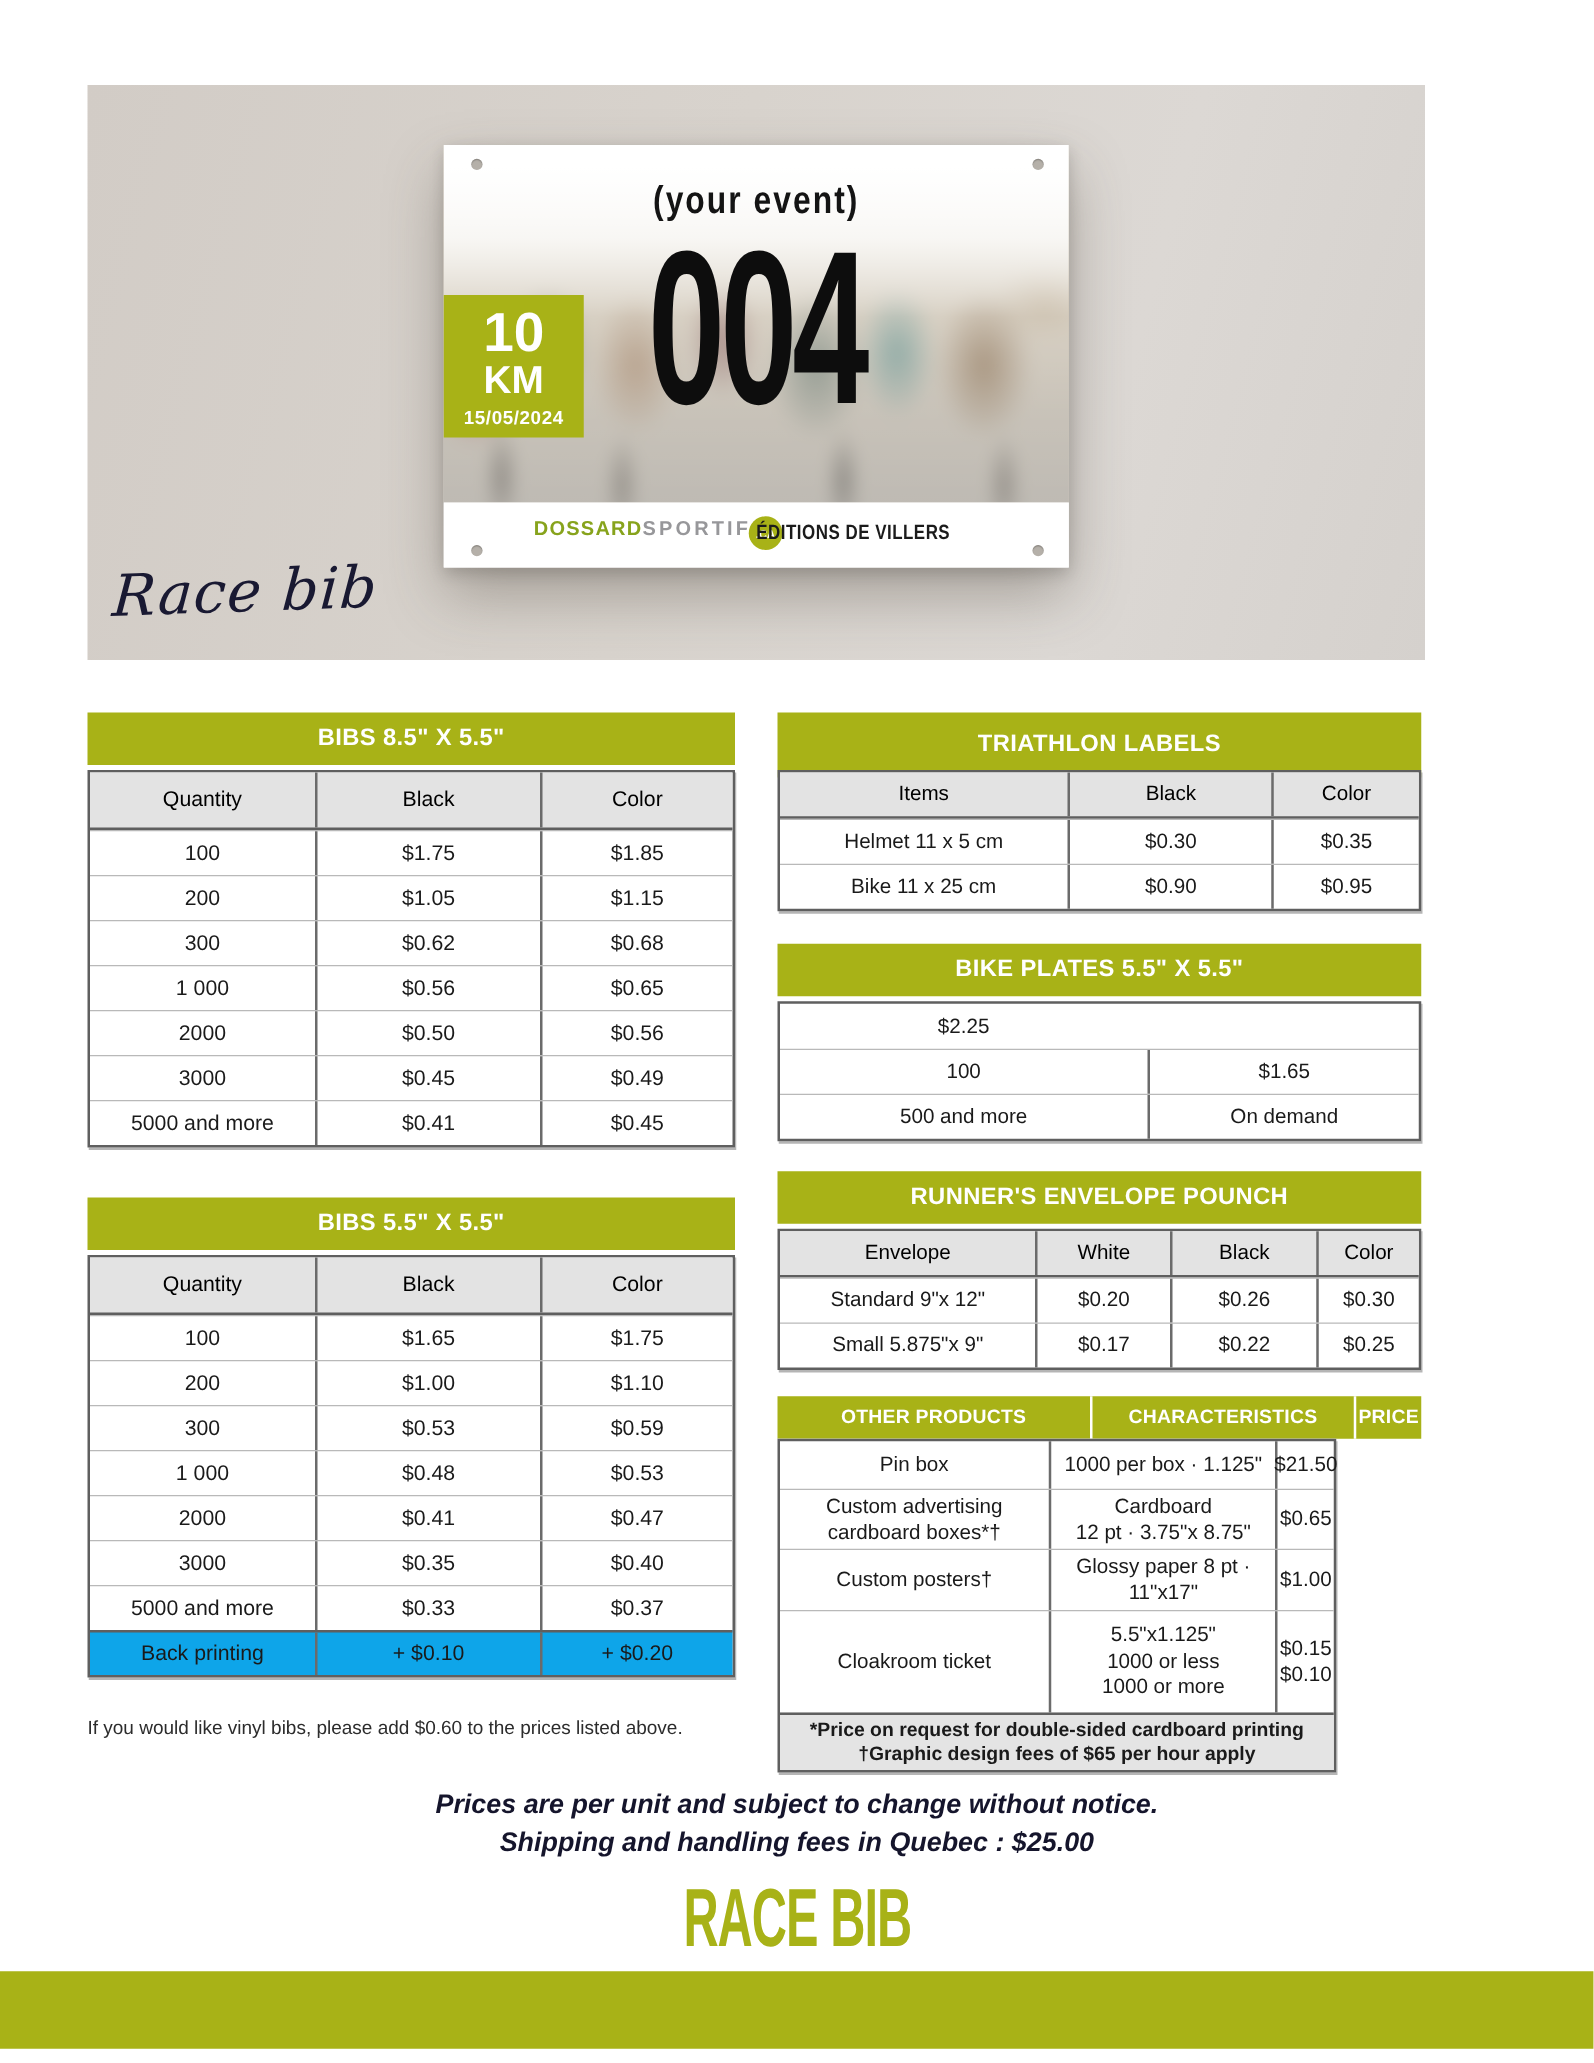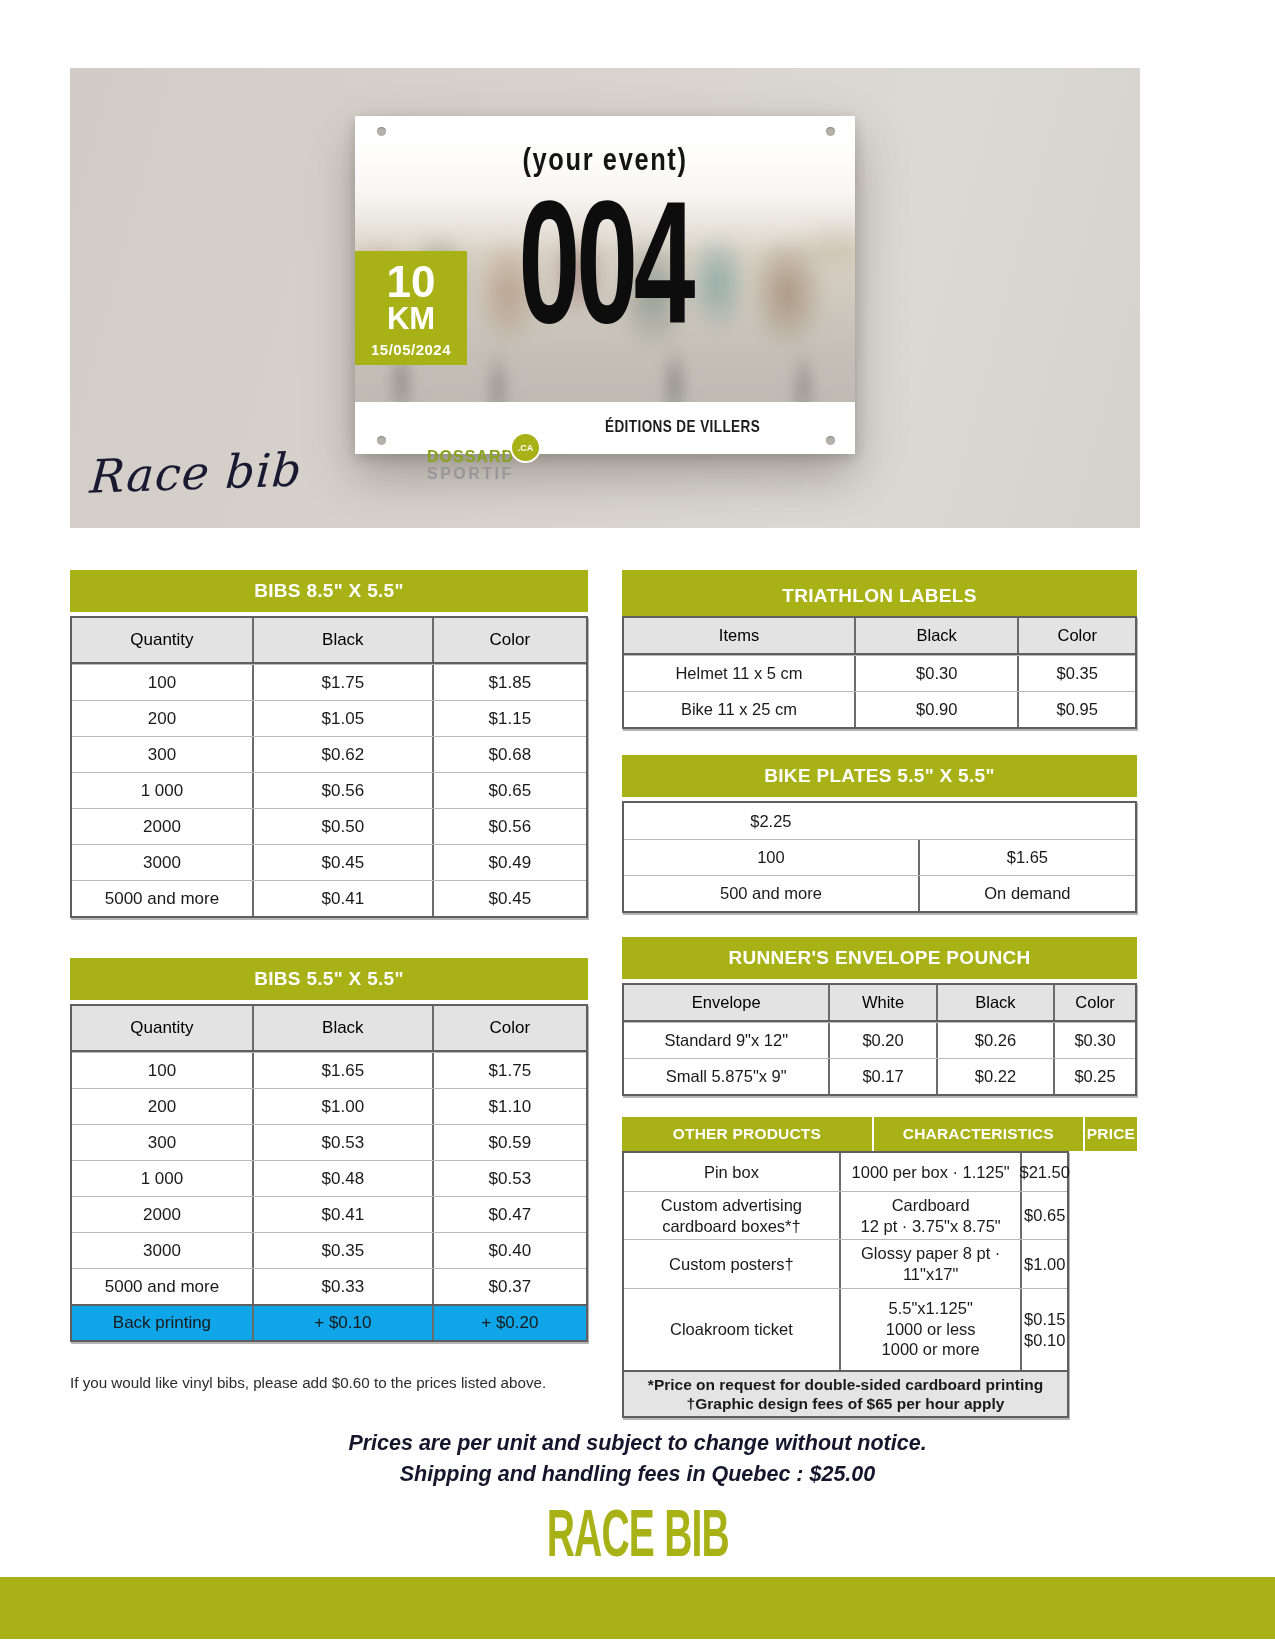--- a/index.html
+++ b/index.html
@@ -27,28 +27,28 @@
         radial-gradient(16px 55px at 30% 90%, rgba(60,55,48,.45), transparent 75%),
         radial-gradient(16px 55px at 63% 89%, rgba(50,48,44,.5), transparent 75%),
         radial-gradient(16px 55px at 87% 90%, rgba(58,52,46,.45), transparent 75%),
         linear-gradient(180deg,#efece6 0%,#e2dccf 22%,#cbc1b0 48%,#bcb5a9 72%,#b4b0a9 100%); }
   .bib-photo .fade { position:absolute; inset:0;
       background:linear-gradient(180deg, rgba(255,255,255,1) 6%, rgba(255,255,255,.8) 26%, rgba(255,255,255,.25) 48%, rgba(255,255,255,.12) 100%); }
   .bib-event { position:absolute; left:0; right:0; top:26px; text-align:center; font-weight:bold;
                font-size:31px; letter-spacing:2px; color:#141414; transform:scaleX(.82); }
   .bib-number { position:absolute; left:0; right:0; top:62px; text-align:center; font-weight:bold;
                 font-size:168px; line-height:1; color:#0d0d0d; letter-spacing:-6px; transform:scale(.66,1.04); }
-  .bib-badge { position:absolute; left:0; top:135px; width:112px; height:114px; background:#a8b217;
+  .bib-badge { position:absolute; left:0; top:120px; width:112px; height:114px; background:#a8b217;
                color:#ffffff; text-align:center; padding-top:10px; }
   .badge-num { font-size:44px; font-weight:bold; line-height:.95; }
   .badge-unit { font-size:31px; font-weight:bold; line-height:1; }
   .badge-date { font-size:15px; font-weight:bold; margin-top:7px; letter-spacing:.5px; }
   .bib-strip { position:absolute; left:0; right:0; bottom:0; height:52px; background:#ffffff; }
   .bib-logo { position:absolute; left:72px; top:7px; display:flex; align-items:center; }
-  .bib-logo-words { display:flex; flex-direction:column; line-height:1.05;margin-top:40px; }
+  .bib-logo-words { display:flex; flex-direction:row; line-height:1.05; }
   .logo-dossard { color:#87a31c; font-weight:bold; font-size:16px; letter-spacing:1px; }
   .logo-sportif { color:#97979a; font-weight:bold; font-size:16px; letter-spacing:2.5px; }
   .logo-ca { width:27px; height:27px; border-radius:50%; background:#a8b217; color:#fff; font-size:9px;
              font-weight:bold; display:flex; align-items:center; justify-content:center; margin-left:-2px; margin-top:4px;
              box-shadow:0 0 0 2px #fff; }
   .bib-partner { position:absolute; left:250px; top:15px; width:160px; font-weight:bold; font-size:16.5px;
                  color:#1b1b1b; transform:scaleX(.82); transform-origin:left center; white-space:nowrap; letter-spacing:.5px; }
   .hole { position:absolute; width:9px; height:9px; border-radius:50%; background:#b5b0a9;
           box-shadow:inset 0 1px 1px rgba(0,0,0,.25); }
   .hole.tl { left:22px; top:11px; } .hole.tr { right:20px; top:11px; }

